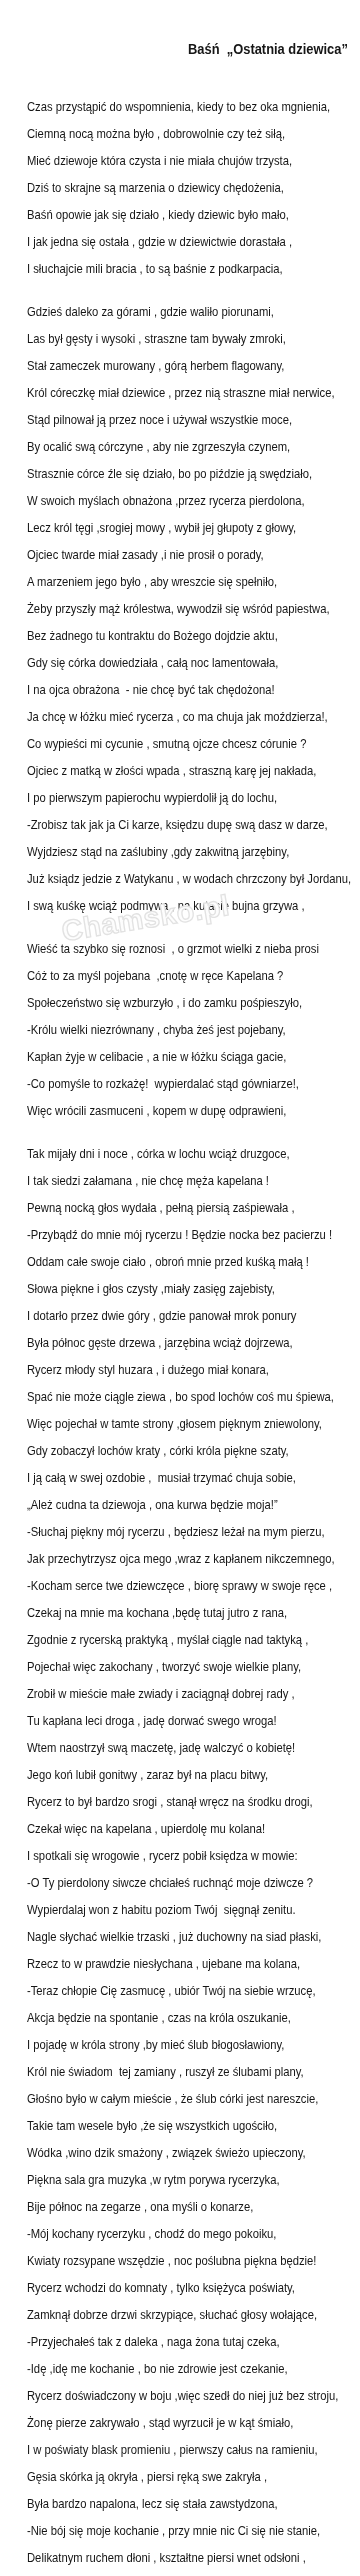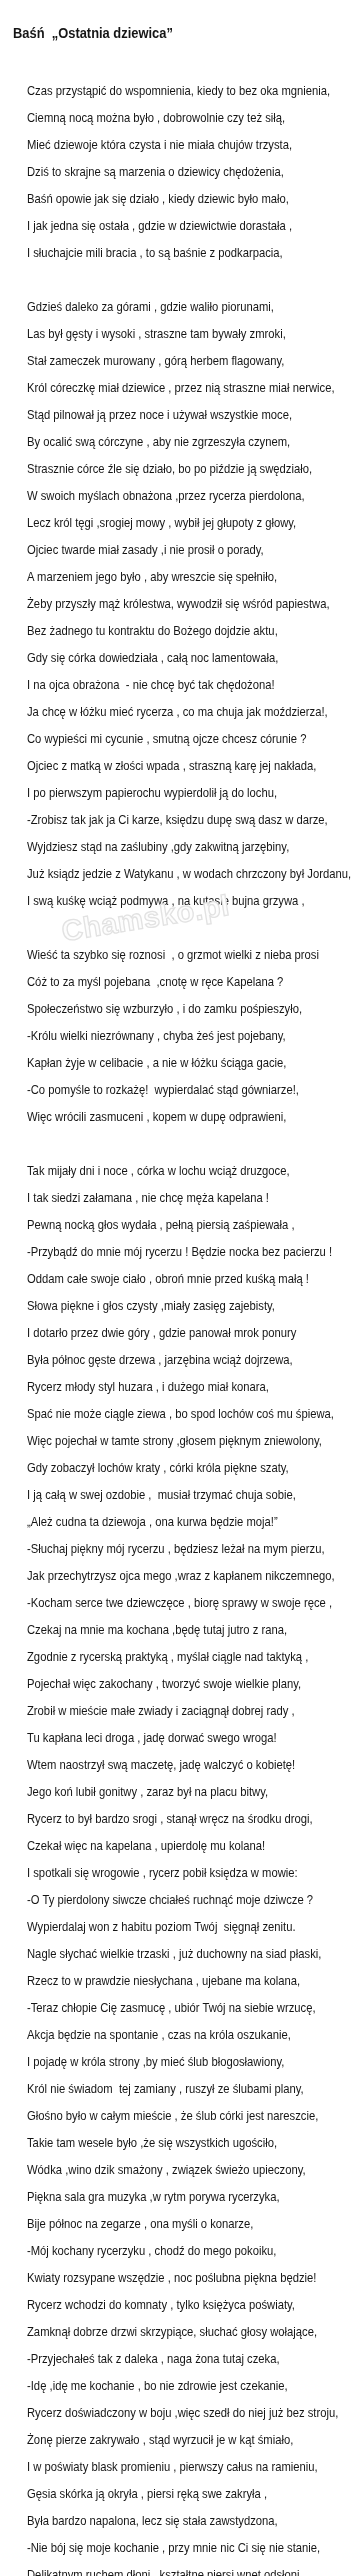--- a/index.html
+++ b/index.html
@@ -6,38 +6,38 @@
   .page {
     position: relative;
     width: 361px;
     height: 3725px;
     background: #ffffff;
     overflow: hidden;
     font-family: "Liberation Sans", sans-serif;
     color: #161616;
   }
   .doc-title {
-    padding-top: 24px;
-    text-align: left;
+    padding-top: 40px;
+    text-align: right;
     font-size: 15px;
     font-weight: bold;
     line-height: 18.5px;
     height: 18.5px;
   }
   .doc-title span {
     display: inline-block;
     transform: scaleX(0.86);
     transform-origin: 50% 50%;
     white-space: pre;
   }
   .poem {
     margin-top: 34px;
     padding-left: 27px;
   }
-  .stanza + .stanza { margin-top: 27px; }
+  .stanza + .stanza { margin-top: 16px; }
   .line {
     height: 27px;
     line-height: 27px;
     font-size: 13.4px;
     white-space: pre;
     transform: scaleX(0.84);
     transform-origin: 0 50%;
   }
   .wm {
     position: absolute;

